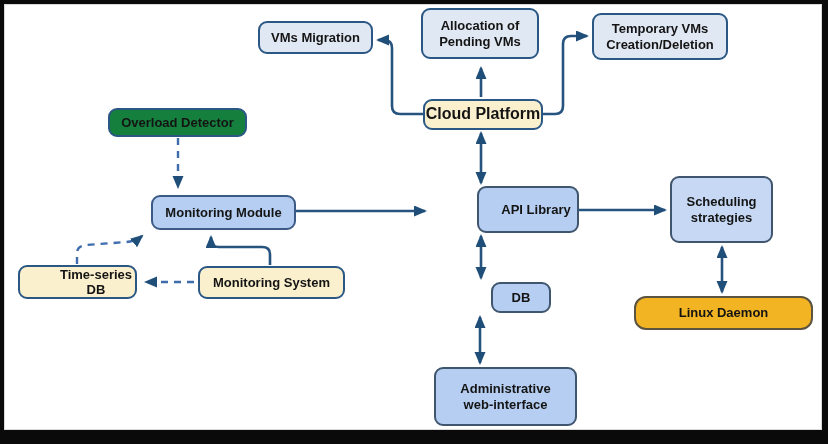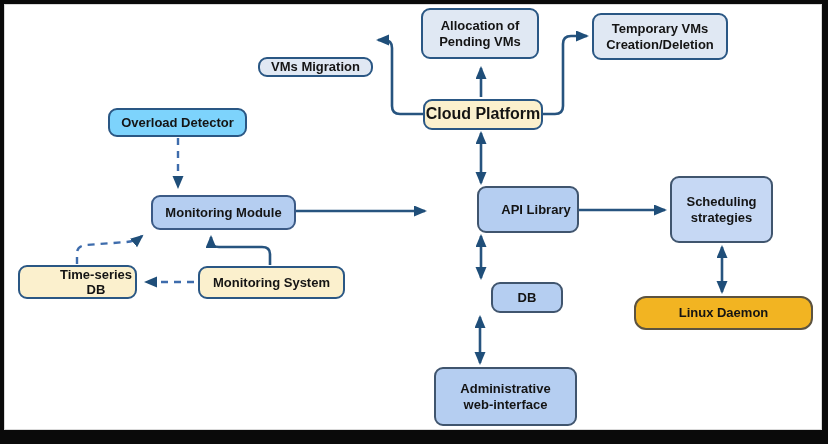--- a/index.html
+++ b/index.html
@@ -13,21 +13,21 @@
     background:#ffffff;border:1px solid #d9d9d9;box-sizing:border-box;
   }
   svg.wires{position:absolute;left:0;top:0;width:828px;height:444px;pointer-events:none;}
   .node{
     position:absolute;box-sizing:border-box;
     display:flex;align-items:center;justify-content:center;
     text-align:center;font-weight:bold;color:#141414;
     white-space:pre-line;border-radius:9px;line-height:1.18;font-size:13px;
   }
   .light  {background:#e0e8f3;border:2.5px solid #2a5784;}
-  .lighter{background:#7dd3fc;border:2.5px solid #2a5784;text-align:right;}
+  .lighter{background:#15803d;border:2.5px solid #2a5784;text-align:right;}
   .cream  {background:#fbf0cd;border:2.5px solid #2a5784;}
   .blue   {background:#b5cef1;border:2.5px solid #40556e;margin-left:48px;}
   .bluelt {background:#c6d8f4;border:2.5px solid #40556e;}
   .gold   {background:#f2b422;border:2.5px solid #5c5340;border-radius:12px;text-align:center;}
   .wire      {stroke:#27547f;stroke-width:2.6;fill:none;}
   .wire-dash {stroke:#3e6cac;stroke-width:2.4;fill:none;stroke-dasharray:7 6;}
 </style>
 </head>
 <body>
 
@@ -63,21 +63,21 @@
 
   <path class="wire" d="M534,210 L665,210" marker-start="url(#ahs)" marker-end="url(#ah)"></path>
 
   <path class="wire" d="M481,236 L481,278" marker-start="url(#ahs)" marker-end="url(#ah)"></path>
 
   <path class="wire" d="M480,317 L480,363" marker-start="url(#ahs)" marker-end="url(#ah)"></path>
 
   <path class="wire" d="M722,247 L722,292" marker-start="url(#ahs)" marker-end="url(#ah)"></path>
 </svg>
 
-<div class="node light" style="left:258px;top:21px;width:115px;height:20px;margin-top:36px;">VMs Migration</div>
+<div class="node light" style="left:258px;top:21px;width:115px;height:33px;">VMs Migration</div>
 
 <div class="node light" style="left:421px;top:8px;width:118px;height:51px;">Allocation of
 Pending VMs</div>
 
 <div class="node light" style="left:592px;top:13px;width:136px;height:47px;">Temporary VMs
 Creation/Deletion</div>
 
 <div class="node cream" style="left:423px;top:99px;width:120px;height:31px;font-size:16px;">Cloud Platform</div>
 
 <div class="node lighter" style="left:108px;top:108px;width:139px;height:29px;">Overload Detector</div>
@@ -86,18 +86,18 @@
 
 <div class="node blue" style="left:429px;top:186px;width:102px;height:47px;padding-left:16px;">API Library</div>
 
 <div class="node bluelt" style="left:670px;top:176px;width:103px;height:67px;">Scheduling
 strategies</div>
 
 <div class="node cream" style="left:18px;top:265px;width:119px;height:34px;padding-left:37px;">Time-series DB</div>
 
 <div class="node cream" style="left:198px;top:266px;width:147px;height:33px;">Monitoring System</div>
 
-<div class="node blue" style="left:443px;top:282px;width:72px;height:31px;">DB</div>
+<div class="node blue" style="left:443px;top:282px;width:60px;height:31px;">DB</div>
 
 <div class="node gold" style="left:634px;top:296px;width:179px;height:34px;">Linux Daemon</div>
 
 <div class="node blue" style="left:386px;top:367px;width:143px;height:59px;">Administrative
 web-interface</div>
 
 </body></html>

